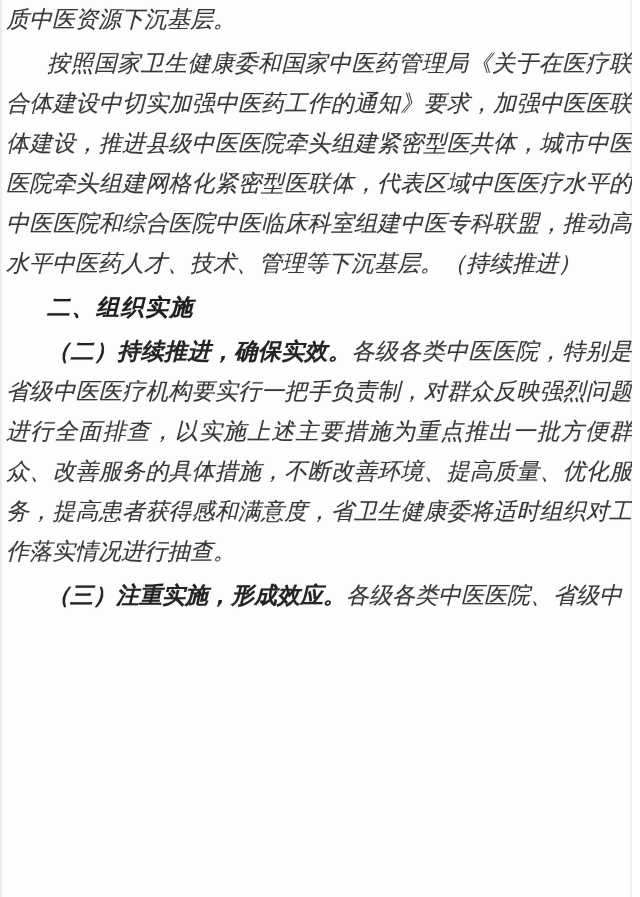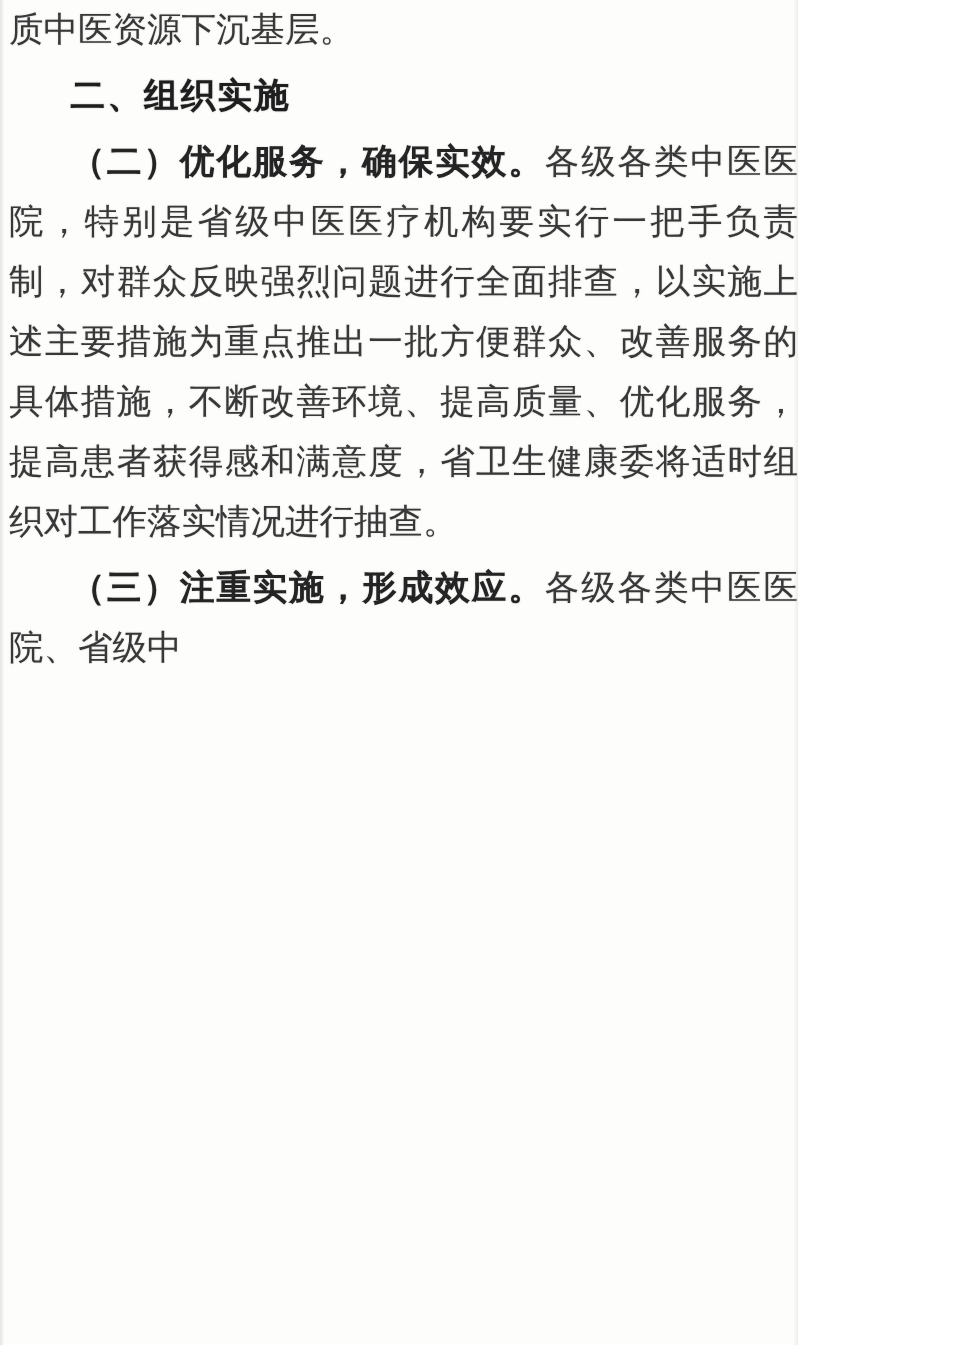--- a/index.html
+++ b/index.html
@@ -8,29 +8,30 @@
     background: #ffffff;
   }
   body {
     width: 640px;
     height: 897px;
     overflow: hidden;
     font-family: "Liberation Serif", "DejaVu Serif", serif;
   }
   .page {
     box-sizing: border-box;
-    width: 532px;
+    width: 632px;
     height: 897px;
     padding: 0 0 0 6px;
     background:
       linear-gradient(to right, rgba(120,120,120,0.18), rgba(120,120,120,0) 3px),
       linear-gradient(to left, rgba(120,120,120,0.12), rgba(120,120,120,0) 3px),
       #fdfdfc;
     color: #383838;
     overflow: hidden;
+    font-style: italic;
   }
   .para {
     margin: 0 0 4px 0;
     font-size: 23px;
     line-height: 40px;
     text-align: justify;
     text-align-last: left;
     text-shadow: 0 0 1px rgba(70,70,70,0.35);
   }
   .para.indent {
@@ -47,22 +48,23 @@
     text-shadow: 0 0 1px rgba(30,30,30,0.45);
   }
 </style>
 </head>
 <body>
 
 <div class="page">
 
   <p class="para"><span>质中医资源下沉基层。</span></p>
 
+  <p class="para indent"><span>按照国家卫生健康委和国家中医药管理局《关于在医疗联合体建设中切实加强中医药工作的通知》要求，加强中医医联体建设，推进县级中医医院牵头组建紧密型医共体，城市中医医院牵头组建网格化紧密型医联体，代表区域中医医疗水平的中医医院和综合医院中医临床科室组建中医专科联盟，推动高水平中医药人才、技术、管理等下沉基层。（持续推进）</span></p>
 
 
   <p class="para indent heading"><span>二、组织实施</span></p>
 
 
-  <p class="para indent"><b class="lead">（二）优化服务，确保实效。</b><span>各级各类中医医院，特别是省级中医医疗机构要实行一把手负责制，对群众反映强烈问题进行全面排查，以实施上述主要措施为重点推出一批方便群众、改善服务的具体措施，不断改善环境、提高质量、优化服务，提高患者获得感和满意度，省卫生健康委将适时组织对工作落实情况进行抽查。</span></p>
+  <p class="para indent"><b class="lead">（二）持续推进，确保实效。</b><span>各级各类中医医院，特别是省级中医医疗机构要实行一把手负责制，对群众反映强烈问题进行全面排查，以实施上述主要措施为重点推出一批方便群众、改善服务的具体措施，不断改善环境、提高质量、优化服务，提高患者获得感和满意度，省卫生健康委将适时组织对工作落实情况进行抽查。</span></p>
 
   <p class="para indent"><b class="lead">（三）注重实施，形成效应。</b><span>各级各类中医医院、省级中</span></p>
 
 </div>
 
 </body></html>

